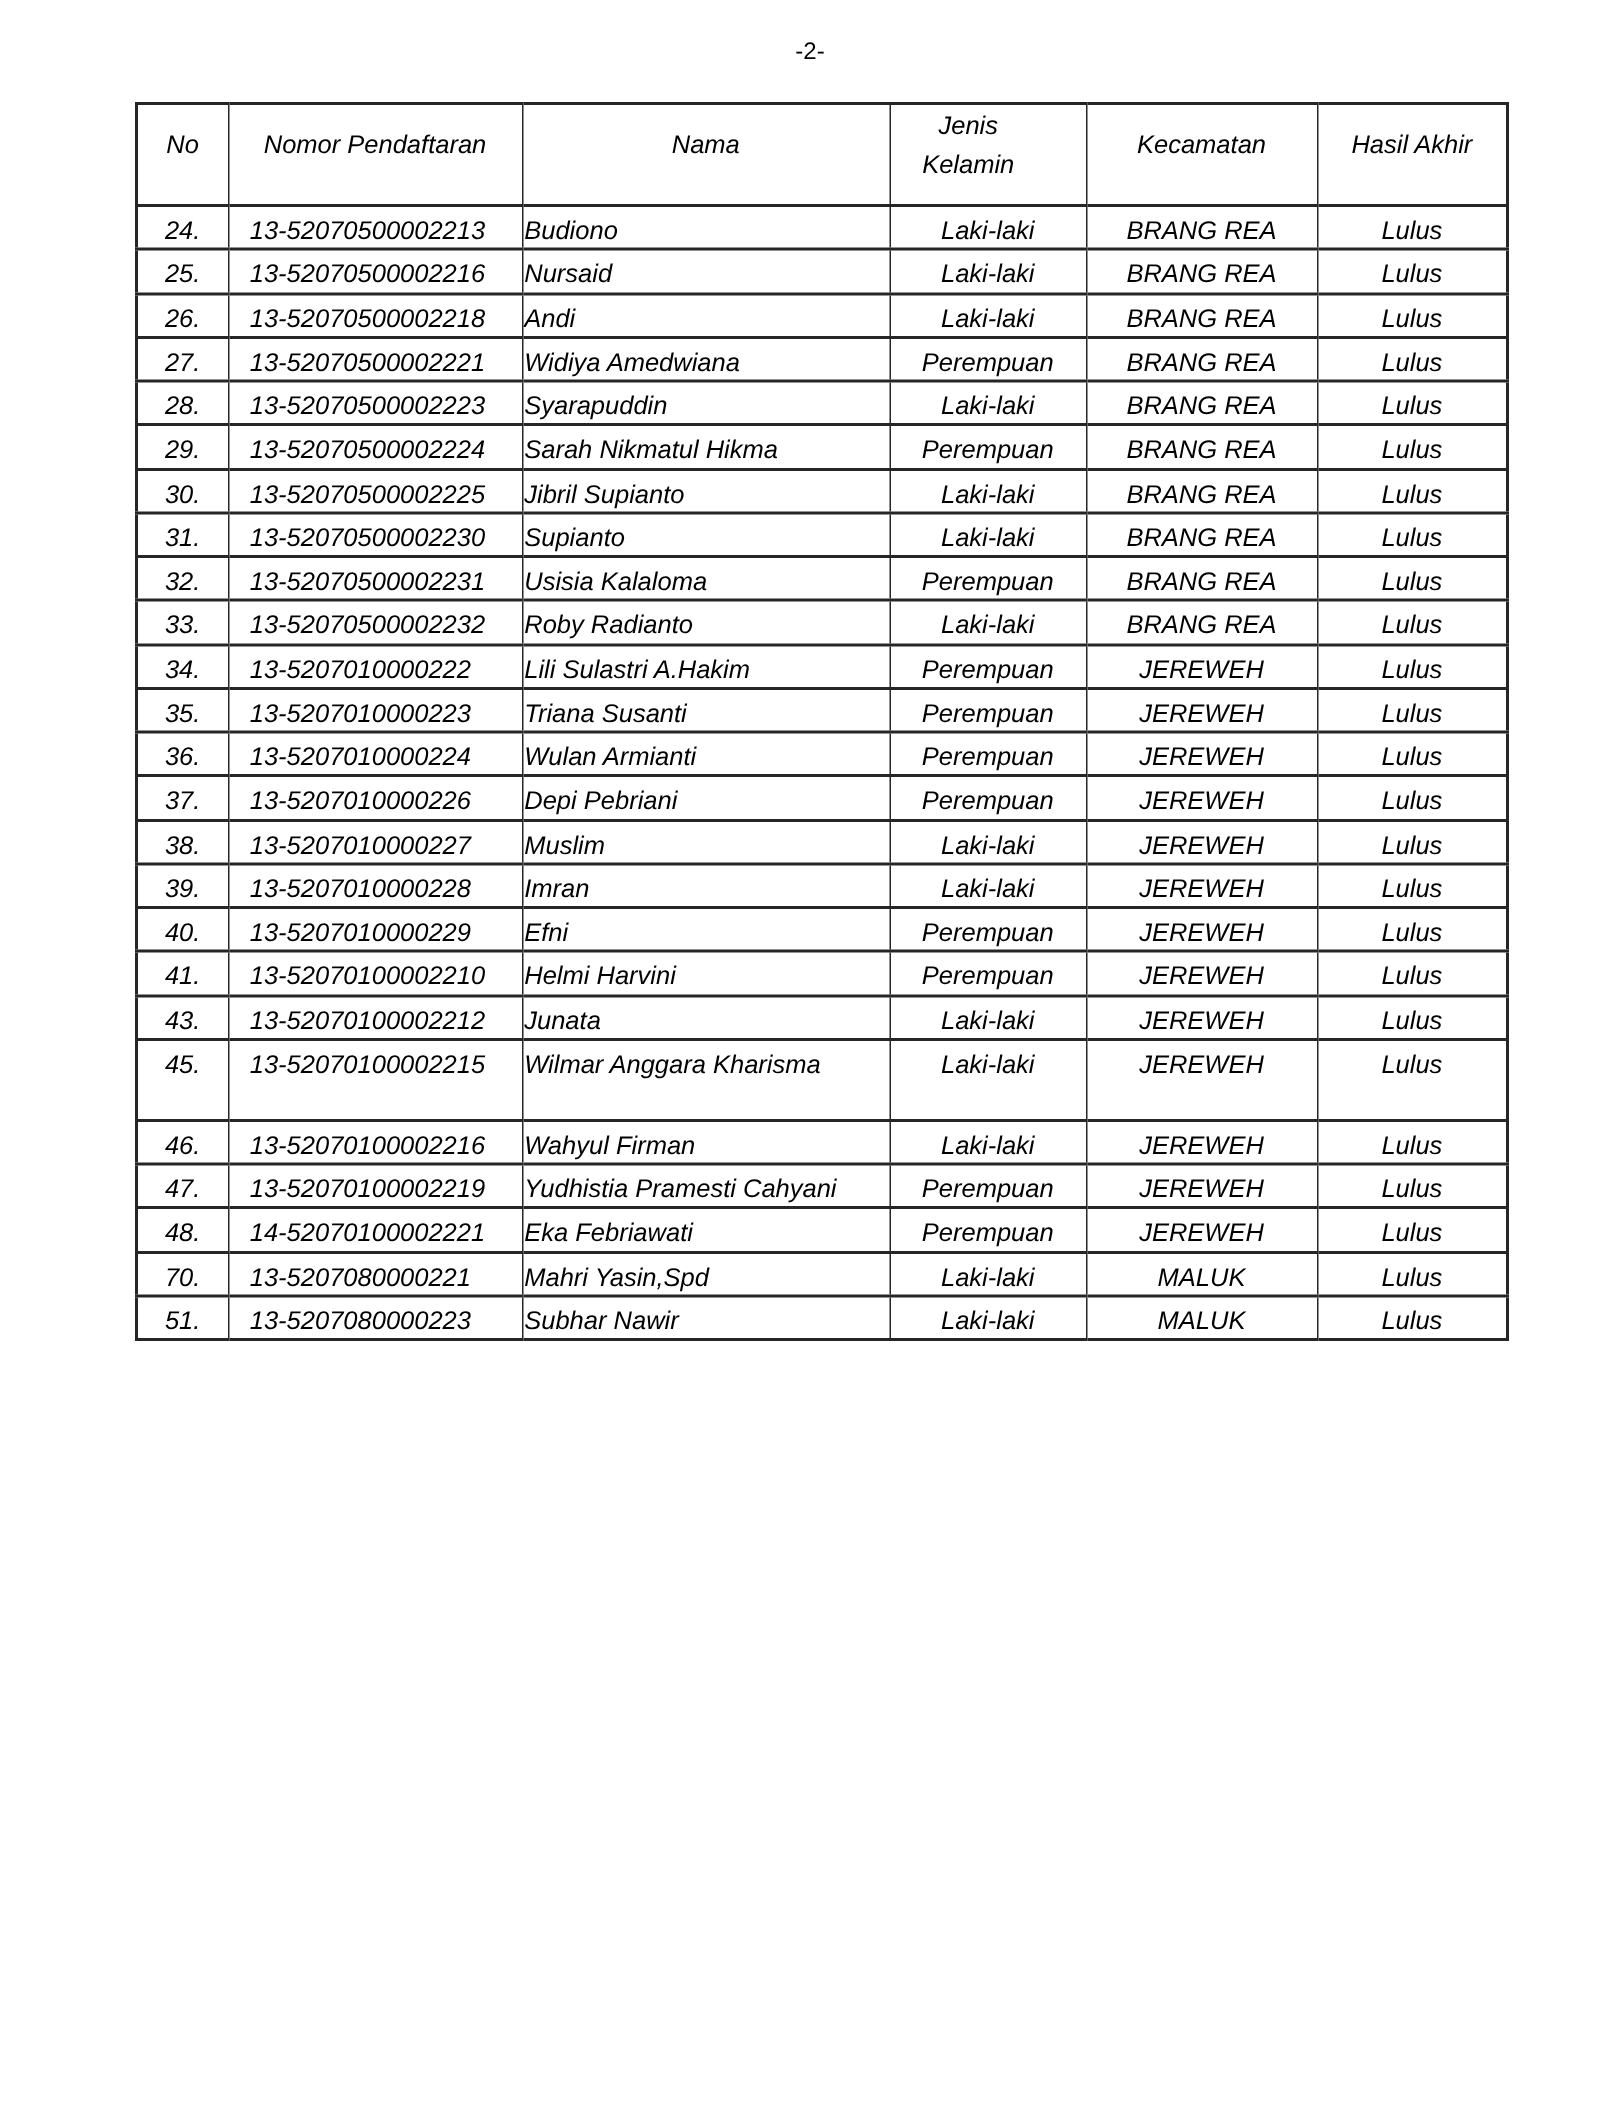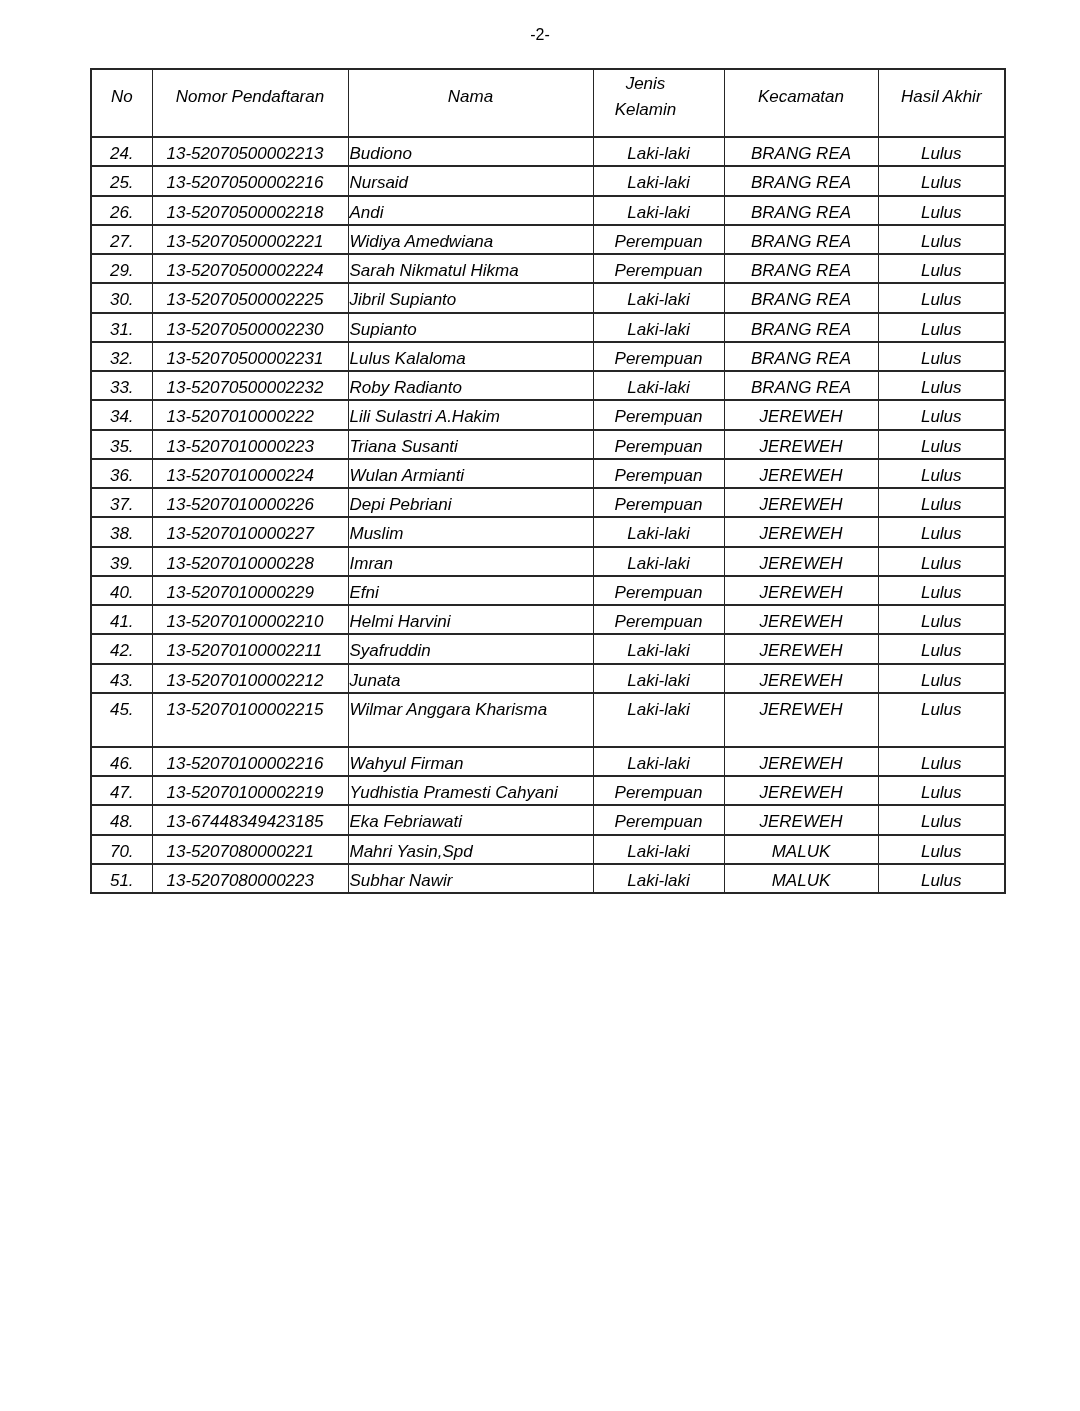--- a/index.html
+++ b/index.html
@@ -117,20 +117,28 @@
         </tr>
         <tr>
           <td class="col-no">27.</td>
           <td class="col-nomor">13-52070500002221</td>
           <td class="col-nama">Widiya Amedwiana</td>
           <td class="col-jenis_kelamin">Perempuan</td>
           <td class="col-kecamatan">BRANG REA</td>
           <td class="col-hasil">Lulus</td>
         </tr>
         <tr>
+          <td class="col-no">28.</td>
+          <td class="col-nomor">13-52070500002223</td>
+          <td class="col-nama">Syarapuddin</td>
+          <td class="col-jenis_kelamin">Laki-laki</td>
+          <td class="col-kecamatan">BRANG REA</td>
+          <td class="col-hasil">Lulus</td>
+        </tr>
+        <tr>
           <td class="col-no">29.</td>
           <td class="col-nomor">13-52070500002224</td>
           <td class="col-nama">Sarah Nikmatul Hikma</td>
           <td class="col-jenis_kelamin">Perempuan</td>
           <td class="col-kecamatan">BRANG REA</td>
           <td class="col-hasil">Lulus</td>
         </tr>
         <tr>
           <td class="col-no">30.</td>
           <td class="col-nomor">13-52070500002225</td>
@@ -143,21 +151,21 @@
           <td class="col-no">31.</td>
           <td class="col-nomor">13-52070500002230</td>
           <td class="col-nama">Supianto</td>
           <td class="col-jenis_kelamin">Laki-laki</td>
           <td class="col-kecamatan">BRANG REA</td>
           <td class="col-hasil">Lulus</td>
         </tr>
         <tr>
           <td class="col-no">32.</td>
           <td class="col-nomor">13-52070500002231</td>
-          <td class="col-nama">Lulus Kalaloma</td>
+          <td class="col-nama">Usisia Kalaloma</td>
           <td class="col-jenis_kelamin">Perempuan</td>
           <td class="col-kecamatan">BRANG REA</td>
           <td class="col-hasil">Lulus</td>
         </tr>
         <tr>
           <td class="col-no">33.</td>
           <td class="col-nomor">13-52070500002232</td>
           <td class="col-nama">Roby Radianto</td>
           <td class="col-jenis_kelamin">Laki-laki</td>
           <td class="col-kecamatan">BRANG REA</td>
@@ -221,28 +229,20 @@
         </tr>
         <tr>
           <td class="col-no">41.</td>
           <td class="col-nomor">13-52070100002210</td>
           <td class="col-nama">Helmi Harvini</td>
           <td class="col-jenis_kelamin">Perempuan</td>
           <td class="col-kecamatan">JEREWEH</td>
           <td class="col-hasil">Lulus</td>
         </tr>
         <tr>
-          <td class="col-no">42.</td>
-          <td class="col-nomor">13-52070100002211</td>
-          <td class="col-nama">Syafruddin</td>
-          <td class="col-jenis_kelamin">Laki-laki</td>
-          <td class="col-kecamatan">JEREWEH</td>
-          <td class="col-hasil">Lulus</td>
-        </tr>
-        <tr>
           <td class="col-no">43.</td>
           <td class="col-nomor">13-52070100002212</td>
           <td class="col-nama">Junata</td>
           <td class="col-jenis_kelamin">Laki-laki</td>
           <td class="col-kecamatan">JEREWEH</td>
           <td class="col-hasil">Lulus</td>
         </tr>
         <tr>
           <td class="col-no">45.</td>
           <td class="col-nomor">13-52070100002215</td>
@@ -262,21 +262,21 @@
         <tr>
           <td class="col-no">47.</td>
           <td class="col-nomor">13-52070100002219</td>
           <td class="col-nama">Yudhistia Pramesti Cahyani</td>
           <td class="col-jenis_kelamin">Perempuan</td>
           <td class="col-kecamatan">JEREWEH</td>
           <td class="col-hasil">Lulus</td>
         </tr>
         <tr>
           <td class="col-no">48.</td>
-          <td class="col-nomor">13-67448349423185</td>
+          <td class="col-nomor">14-52070100002221</td>
           <td class="col-nama">Eka Febriawati</td>
           <td class="col-jenis_kelamin">Perempuan</td>
           <td class="col-kecamatan">JEREWEH</td>
           <td class="col-hasil">Lulus</td>
         </tr>
         <tr>
           <td class="col-no">70.</td>
           <td class="col-nomor">13-5207080000221</td>
           <td class="col-nama">Mahri Yasin,Spd</td>
           <td class="col-jenis_kelamin">Laki-laki</td>

